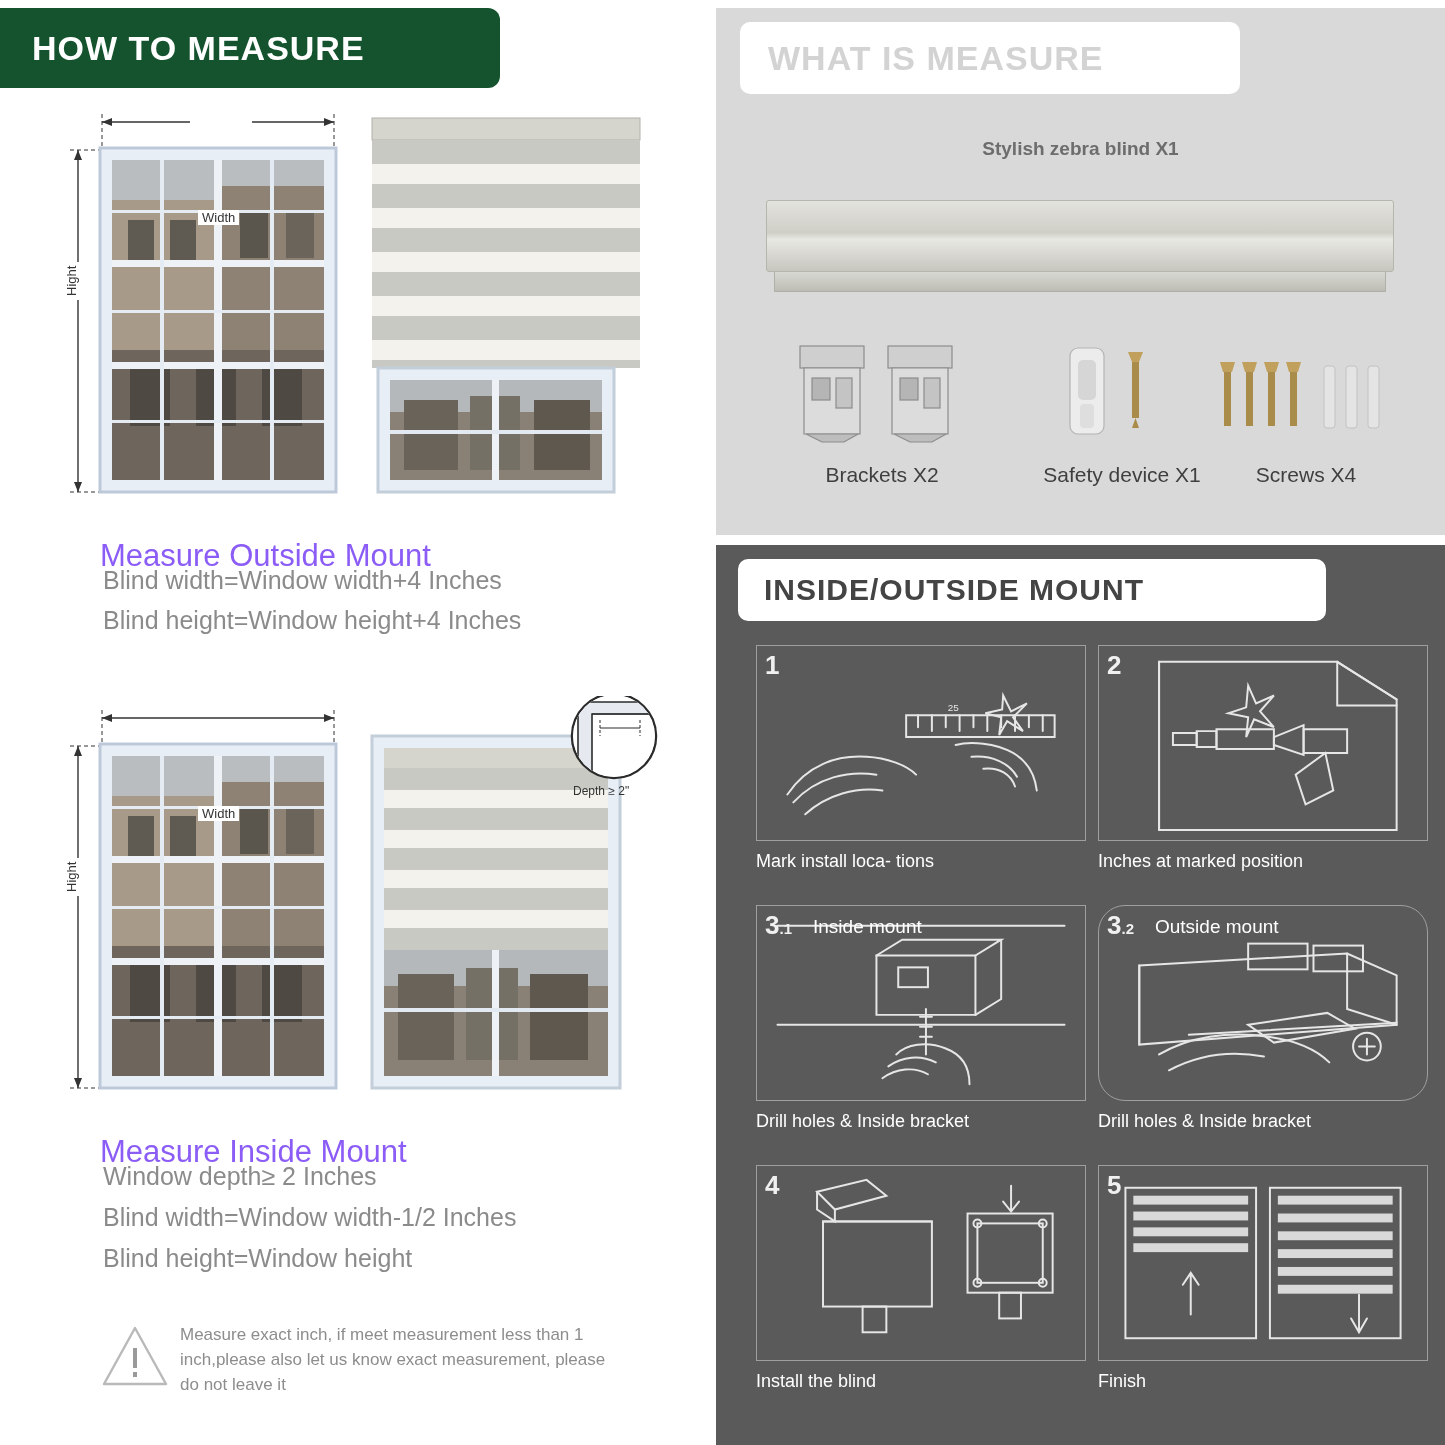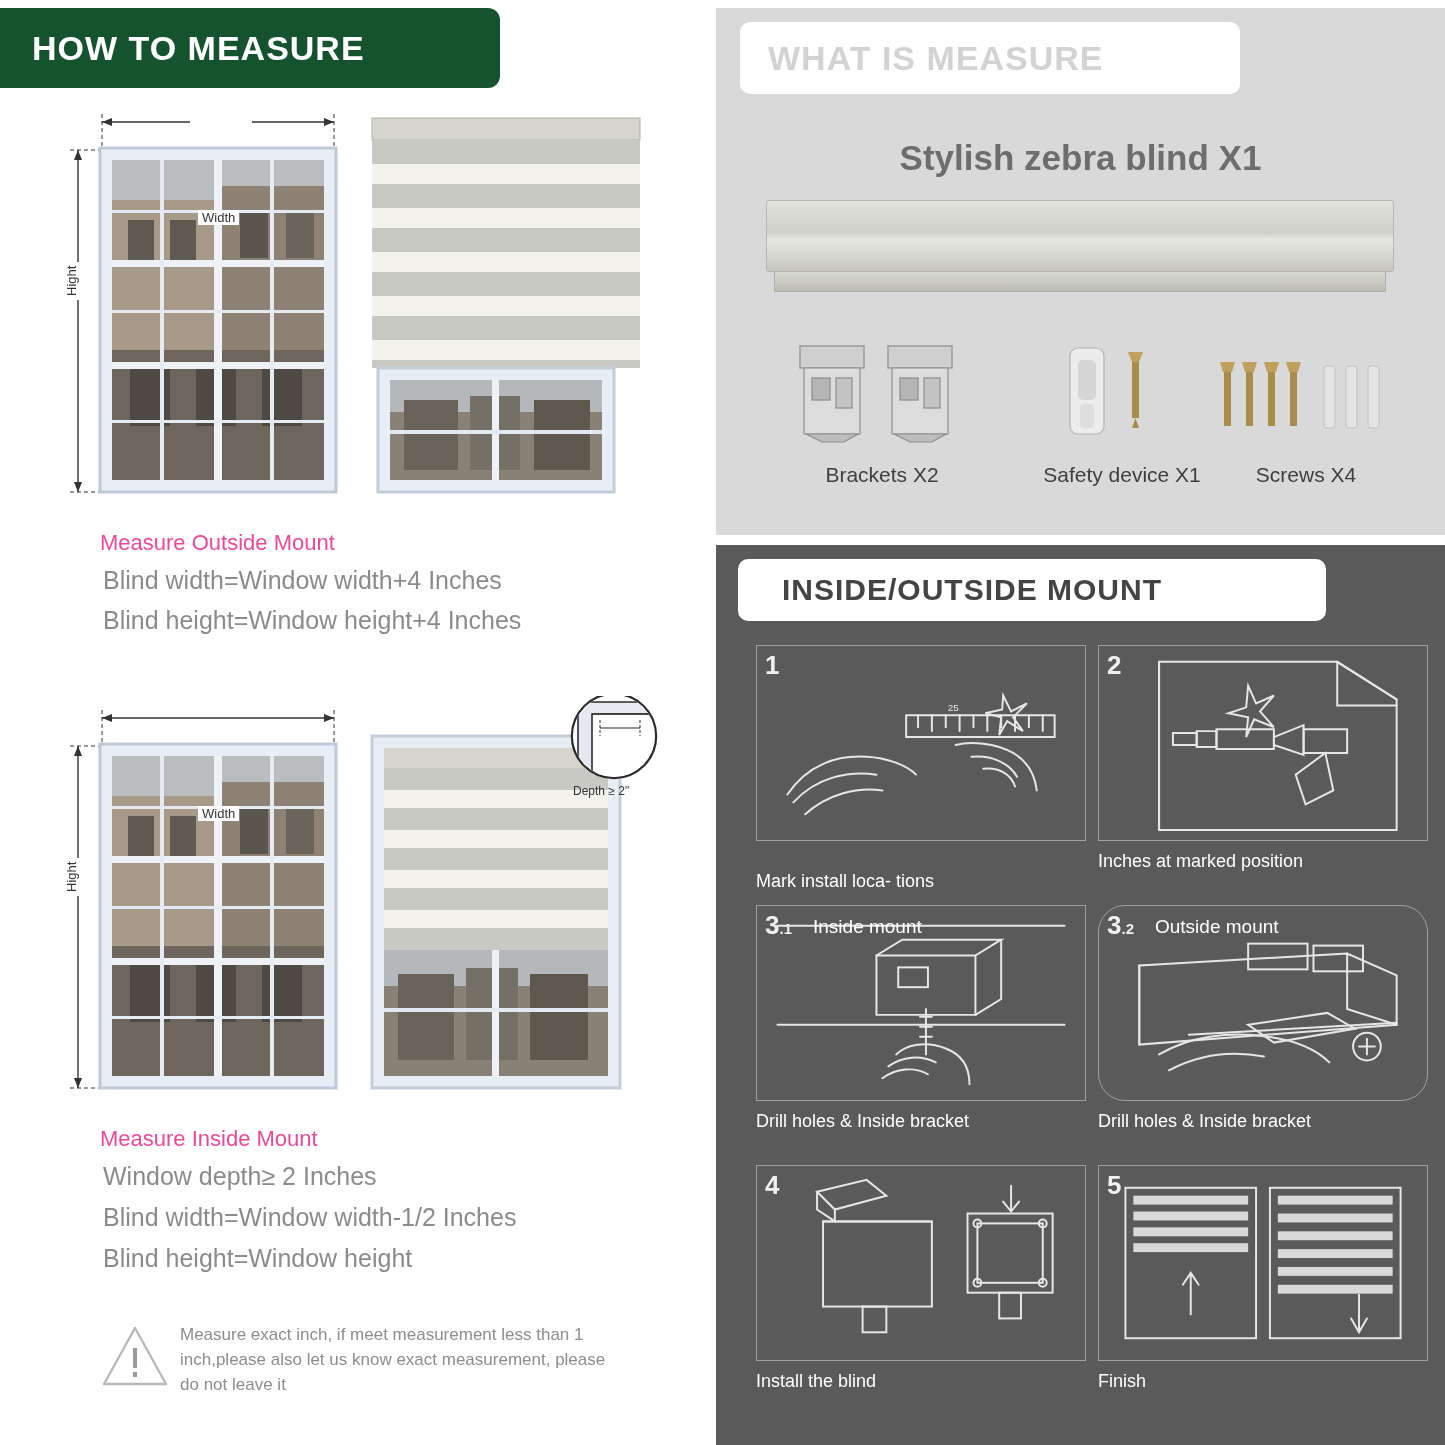--- a/index.html
+++ b/index.html
@@ -29,21 +29,21 @@
   }
 
   
   .illus { position:absolute; }
   .dim-label {
     position:absolute; font-size:13px; color:#333;
     background:#fff; padding:0 4px;
   }
 
   .h2 {
-    position:absolute; font-size:22px; color:#ec4899; font-weight:normal;
+    position:absolute; font-size:31px; color:#8b5cf6; font-weight:normal;
   }
   .lnp {
     position:absolute; font-size:25px; color:#8b8b8b;
   }
 
   .note-box { position:absolute; }
   .note-text { position:absolute; font-size:17px; color:#8d8d8d; line-height:25px; }
   .depth-label { position:absolute; font-size:12px; color:#333; }
 
   
@@ -55,21 +55,21 @@
     position:absolute; left:24px; top:14px; width:500px; height:72px;
     background:#ffffff; border-radius:10px;
     display:flex; align-items:center;
   }
   .hdr-included .t {
     color:#d3d3d3; font-size:34px; font-weight:bold; letter-spacing:1px;
     margin-left:28px;
   }
   .incl-title {
     position:absolute; left:0; right:0; top:130px; text-align:center;
-    font-size:35px; color:#6d6d6d; font-weight:bold;
+    font-size:19px; color:#6d6d6d; font-weight:bold;
   }
   .blind-bar {
     position:absolute; left:50px; top:192px; width:628px; height:72px;
     background:linear-gradient(180deg,#e3e3dd 0%, #cfcfc8 45%, #e8e8e2 55%, #c6c6bf 100%);
     border:1px solid #b6b6ae;
     border-radius:3px;
   }
   .blind-bar-lip {
     position:absolute; left:58px; top:264px; width:612px; height:20px;
     background:linear-gradient(180deg,#d8d8d2,#bdbdb6);
@@ -85,21 +85,21 @@
     position:absolute; left:716px; top:545px; width:729px; height:900px;
     background:#5a5a5a;
   }
   .hdr-mount {
     position:absolute; left:22px; top:14px; width:588px; height:62px;
     background:#ffffff; border-radius:10px;
     display:flex; align-items:center;
   }
   .hdr-mount .t {
     color:#444; font-size:30px; font-weight:bold; letter-spacing:1px;
-    margin-left:44px;
+    margin-left:26px;
   }
   .step {
     position:absolute; border:1px solid #9f9f9f;
     background:#5a5a5a;
   }
   .step-num {
     position:absolute; left:8px; top:4px; font-size:26px; color:#f0f0f0;
     font-weight:bold;
   }
   .step-num small { font-size:15px; }
@@ -385,21 +385,21 @@
           <path d="M162 70 L162 82 M176 70 L176 86 M190 70 L190 82 M204 70 L204 86 M218 70 L218 82 M232 70 L232 86 M246 70 L246 82 M260 70 L260 86 M274 70 L274 82 M288 70 L288 86"></path>
           <path d="M200 100 C215 96, 240 98, 258 108 C272 116, 280 130, 282 146"></path>
           <path d="M216 112 C236 110, 254 118, 262 132"></path>
           <path d="M228 124 C244 122, 256 130, 260 142"></path>
           <path d="M248 50 L256 66 L272 58 L258 72 L268 86 L252 76 L244 90 L246 72 L230 68 L247 64 Z"></path>
         </g>
         <text x="192" y="66" fill="#e6e6e6" font-size="10" font-family="Liberation Sans">25</text>
       </svg>
       <div class="step-num">1</div>
     </div>
-    <div class="step-cap" style="left:40px;top:306px;margin-top:20px;">Mark install loca- tions</div>
+    <div class="step-cap" style="left:40px;top:306px;">Mark install loca- tions</div>
 
     <div class="step" style="left:382px;top:100px;width:330px;height:196px;">
       <svg class="sketch" viewBox="0 0 330 196">
         <g stroke="#e6e6e6" stroke-width="2" fill="none" stroke-linecap="round">
           <path d="M60 16 L240 16 L300 54 L300 186 L60 186 Z"></path>
           <path d="M60 16 L60 186 M240 16 L240 60 L300 60"></path>
           <path d="M240 16 L300 54"></path>
           <path d="M150 40 L158 58 L176 50 L162 66 L176 82 L156 74 L148 92 L150 72 L130 68 L148 62 Z"></path>
           <path d="M118 84 L176 84 L176 104 L118 104 Z"></path>
           <path d="M176 92 L206 80 L206 110 L176 100 Z"></path>

